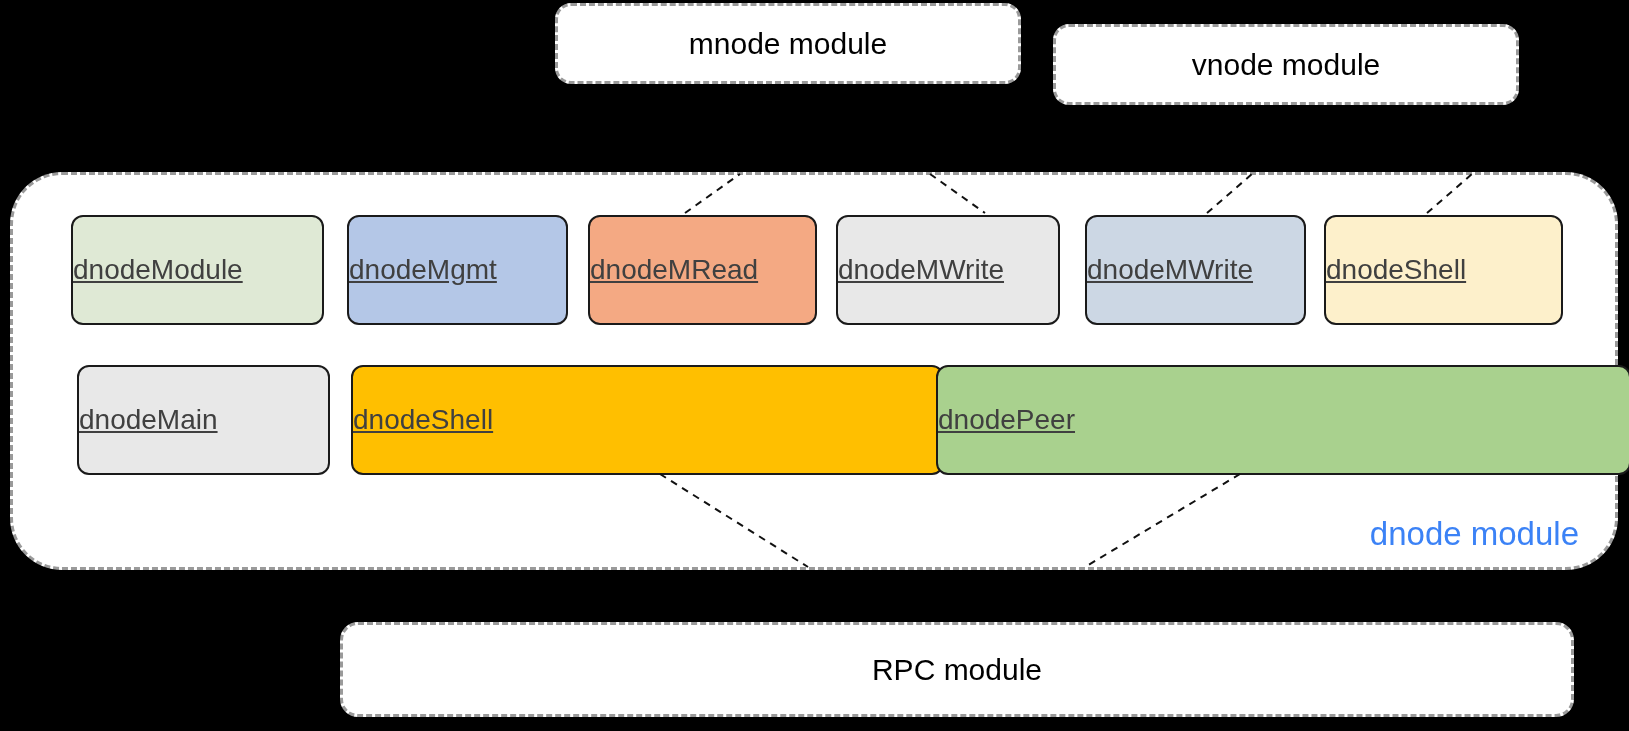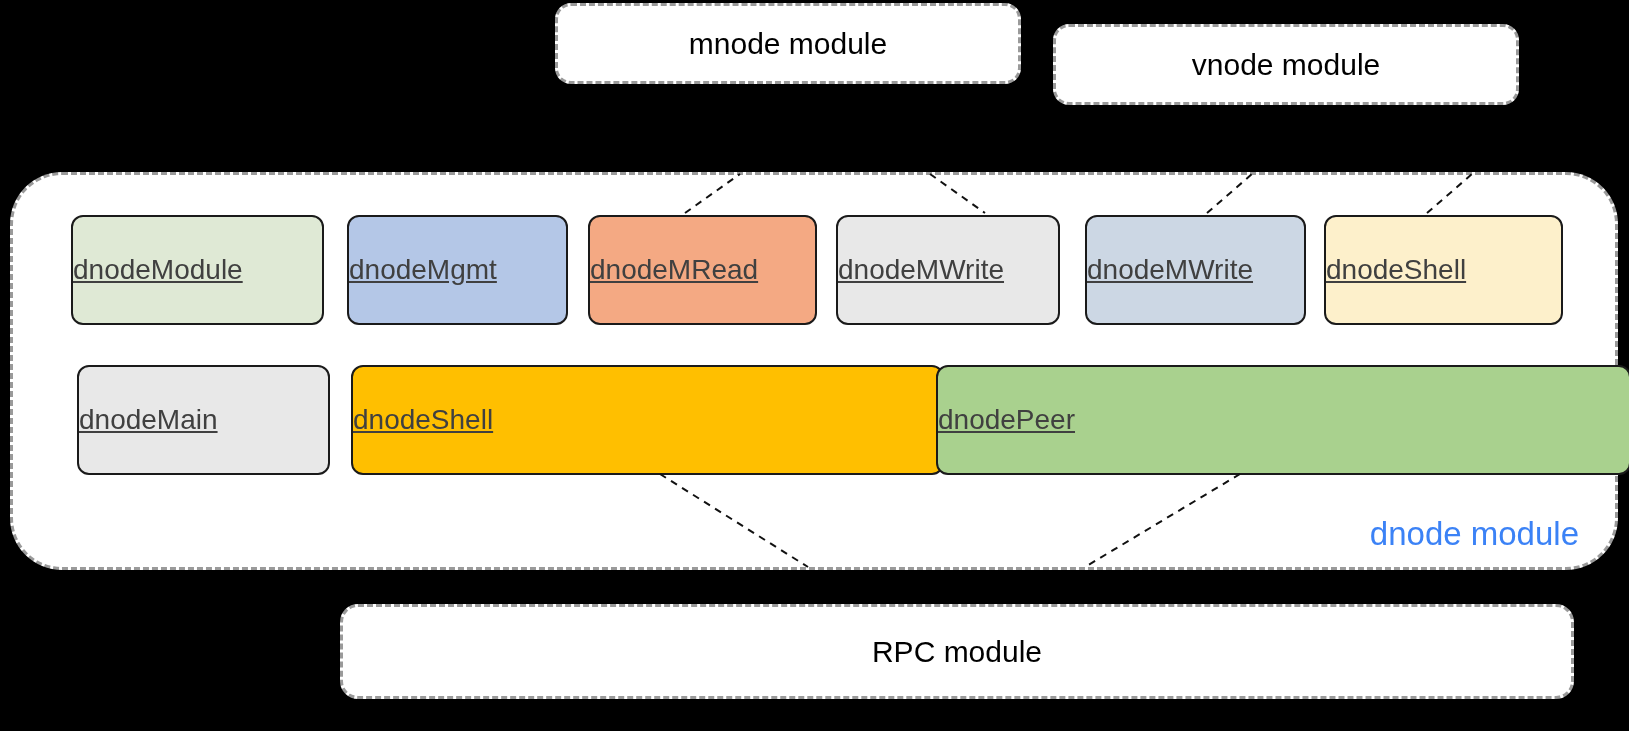--- a/index.html
+++ b/index.html
@@ -27,21 +27,21 @@
     align-items: center;
     justify-content: center;
     color: #000000;
   }
   .module-box.top {
     border-radius: 16px;
     font-size: 30px;
   }
   #mnode-module { left: 555px; top: 3px;  width: 466px; height: 81px; }
   #vnode-module { left: 1053px; top: 3px; width: 466px; height: 81px; margin-top: 21px; }
-  #rpc-module   { left: 340px; top: 604px; width: 1234px; height: 95px;
+  #rpc-module   { left: 340px; top: 622px; width: 1234px; height: 95px;
                   border-radius: 18px; font-size: 30px; }
 
   #dnode-module {
     position: absolute;
     left: 10px; top: 172px;
     width: 1608px; height: 398px;
     background: #ffffff;
     border: 3px dashed #9a9a9a;
     border-radius: 52px;
     box-sizing: border-box;

